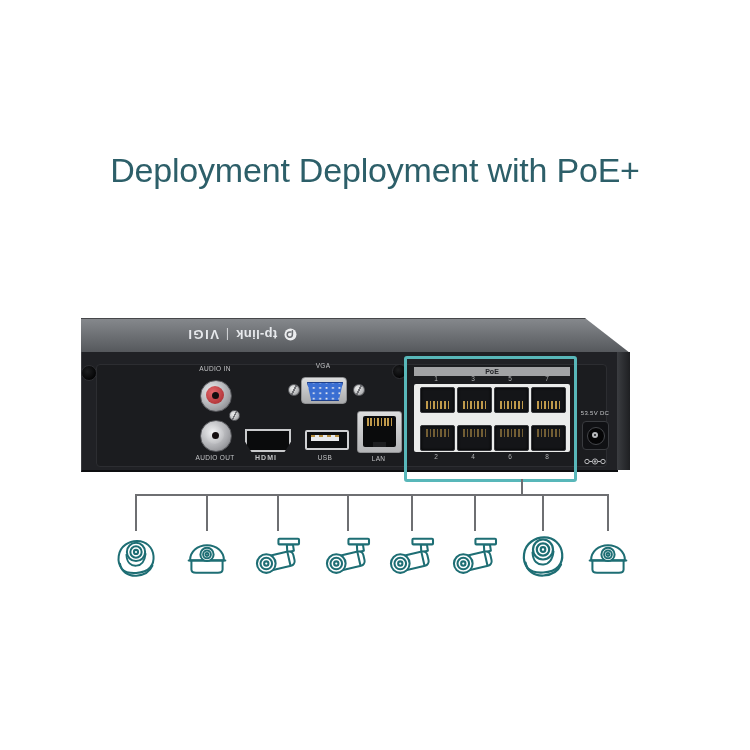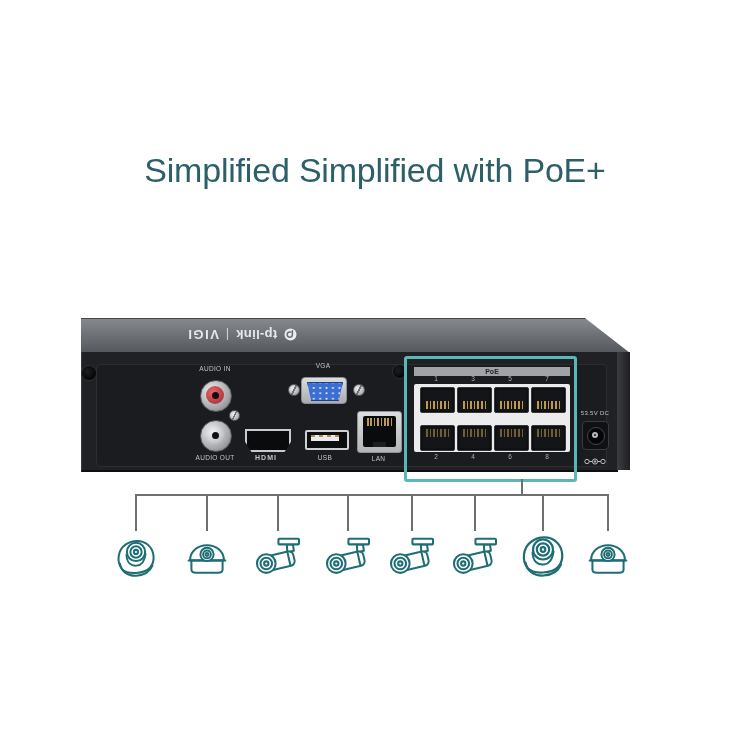--- a/index.html
+++ b/index.html
@@ -101,21 +101,21 @@
   .line{background:#6e6f72;}
 
   
   .cam svg{display:block;}
 </style>
 </head>
 <body>
 
 <div id="stage">
 
-  <div class="abs title">Simplified Simplified with PoE+</div>
+  <div class="abs title">Deployment Deployment with PoE+</div>
 
   <div>
 
     <div class="abs top-face">
       <div class="logo-flip">
         <span style="display:inline-flex;">
           <svg width="13" height="13" viewBox="0 0 13 13">
             <circle cx="6.5" cy="6.5" r="6" fill="#ecedef"></circle>
             <path d="M4.6 10.2 V6.4 a2.6 2.6 0 1 1 2.6 2.6 h-1" stroke="#6c6f73" stroke-width="1.5" fill="none" stroke-linecap="round"></path>
           </svg>

